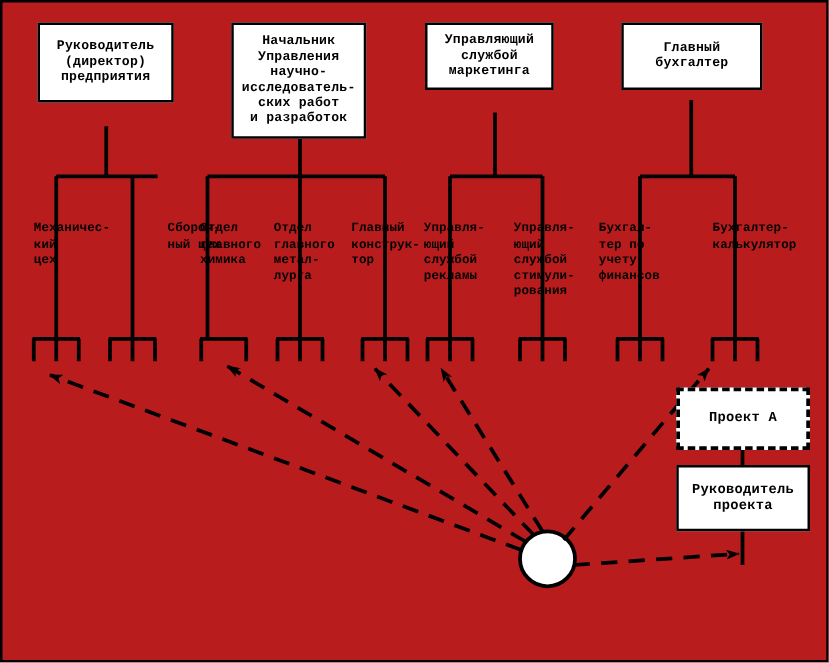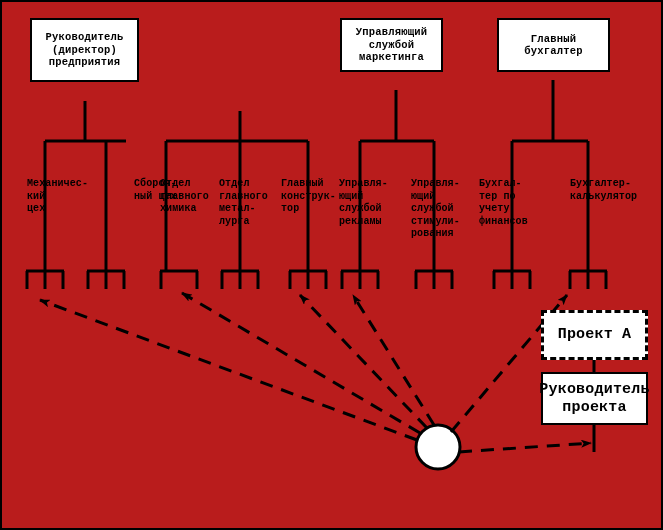--- a/index.html
+++ b/index.html
@@ -50,21 +50,21 @@
     color: #000000;
     font-weight: bold;
     font-size: 10px;
     line-height: 1.25;
     letter-spacing: 0.1px;
     text-align: left;
     white-space: pre-line;
     background: transparent;
   }
   .proj-box {
-    font-size: 15px;
+    font-size: 11px;
     padding: 2px 4px;
   }
   .outer-frame {
     position: absolute;
     left: 0;
     top: 0;
     width: 663px;
     height: 530px;
     box-sizing: border-box;
     border: 2px solid #000000;
@@ -172,20 +172,26 @@
       <line x1="451" y1="432" x2="567" y2="295"></line>
       <line x1="459" y1="452" x2="591" y2="443"></line>
     </g>
 
   </svg>
 
   <div class="node-box top-box" style="left:30px;  top:18px;  width:109px; height:64px;">Руководитель
 (директор)
 предприятия</div>
 
+  <div class="node-box top-box" style="left:185px; top:18px;  width:108px; height:93px;">Начальник
+Управления
+научно-
+исследователь-
+ских работ
+и разработок</div>
 
   <div class="node-box top-box" style="left:340px; top:18px;  width:103px; height:54px;">Управляющий
 службой
 маркетинга</div>
 
   <div class="node-box top-box" style="left:497px; top:18px;  width:113px; height:54px;">Главный
 бухгалтер</div>
 
   <div class="mid-label" style="left:27px;  top:178px; width:62px;">Механичес-
 кий

